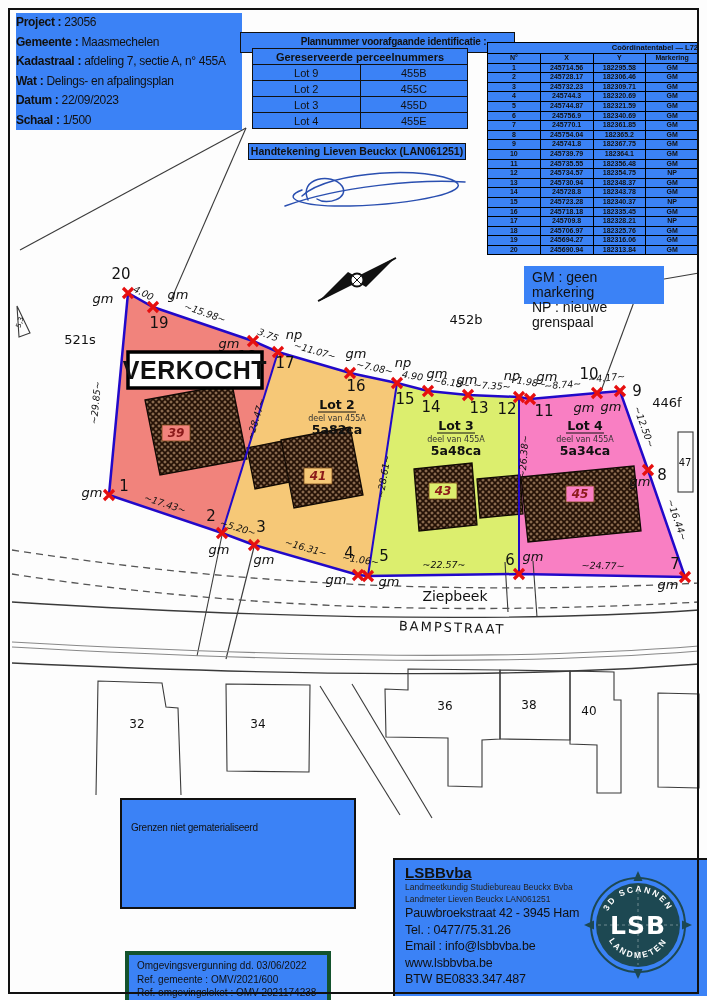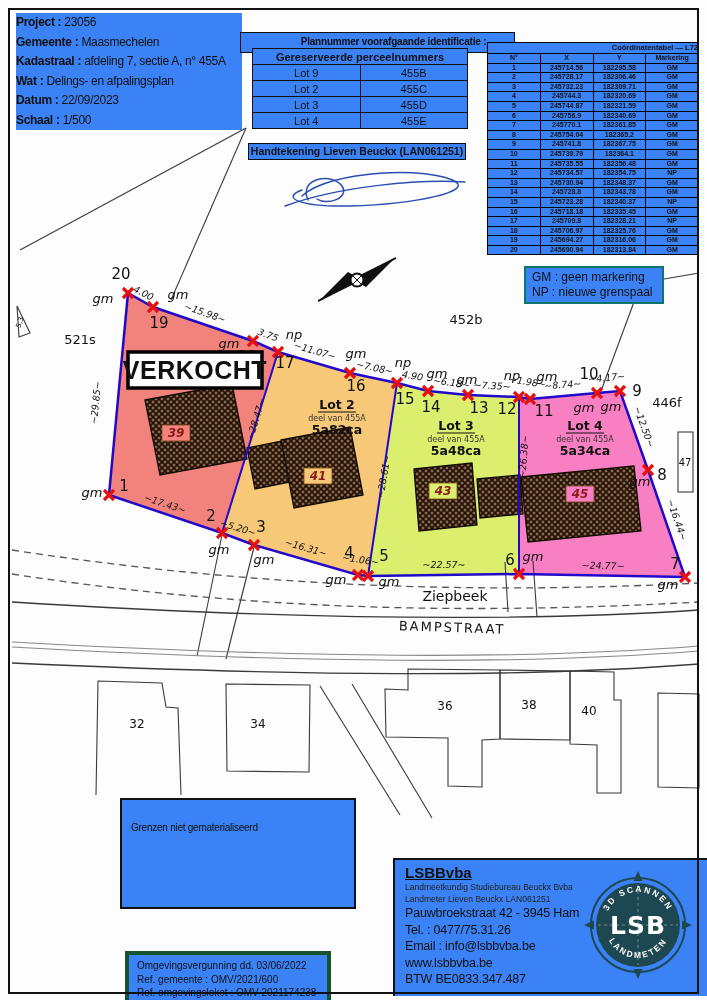--- a/index.html
+++ b/index.html
@@ -18,22 +18,22 @@
   
   table{border-collapse:collapse;table-layout:fixed;background:#fff;}
   .lots{left:252px;top:48px;width:216px;}
   .lots th,.lots td{border:1.6px solid #111;font-size:11px;text-align:center;padding:0;height:15px;}
   .lots th{font-weight:700;}
   .sigstrip{left:248px;top:143px;width:216px;height:15px;border:1.5px solid #111;
             font-size:10.5px;font-weight:700;text-align:center;line-height:14px;}
   .coord{left:487px;top:42px;width:212px;}
   .coord th,.coord td{border:1px solid #000;font-size:7px;font-weight:600;text-align:center;padding:0;height:8.2px;line-height:8.6px;}
   .coord .ct-title{text-align:right;padding-left:4px;font-size:7.5px;height:10px;}
-  .mlegend{left:524px;top:266px;width:130px;height:32px;border:2px solid #0f766e;
-           font-size:12px;line-height:15px;padding:2px 0 0 6px;}
+  .mlegend{left:524px;top:266px;width:130px;height:32px;border:2px solid #3b82f6;
+           font-size:14px;line-height:15px;padding:2px 0 0 6px;}
   
   .notes{left:120px;top:798px;width:223px;height:100px;border:2px solid #111;
          font-size:10px;line-height:14px;letter-spacing:-0.25px;padding:7px 0 0 9px;white-space:pre-line;}
   .notes .para{margin:0 0 12px 0;}
   .permit{left:125px;top:951px;width:190px;height:46px;border:4px solid #14532d;
           font-size:10px;line-height:13.5px;padding:4px 0 0 8px;white-space:nowrap;}
   .firm{left:393px;top:858px;width:304px;height:132px;border-top:2px solid #111;border-left:2px solid #111;padding:4px 0 0 10px;}
   .firm .t{font-size:15px;font-weight:700;text-decoration:underline;line-height:18px;}
   .firm .s{font-size:8.5px;line-height:11.5px;color:#222;}
   .firm .b{font-size:12.5px;line-height:16.5px;letter-spacing:-0.2px;}

